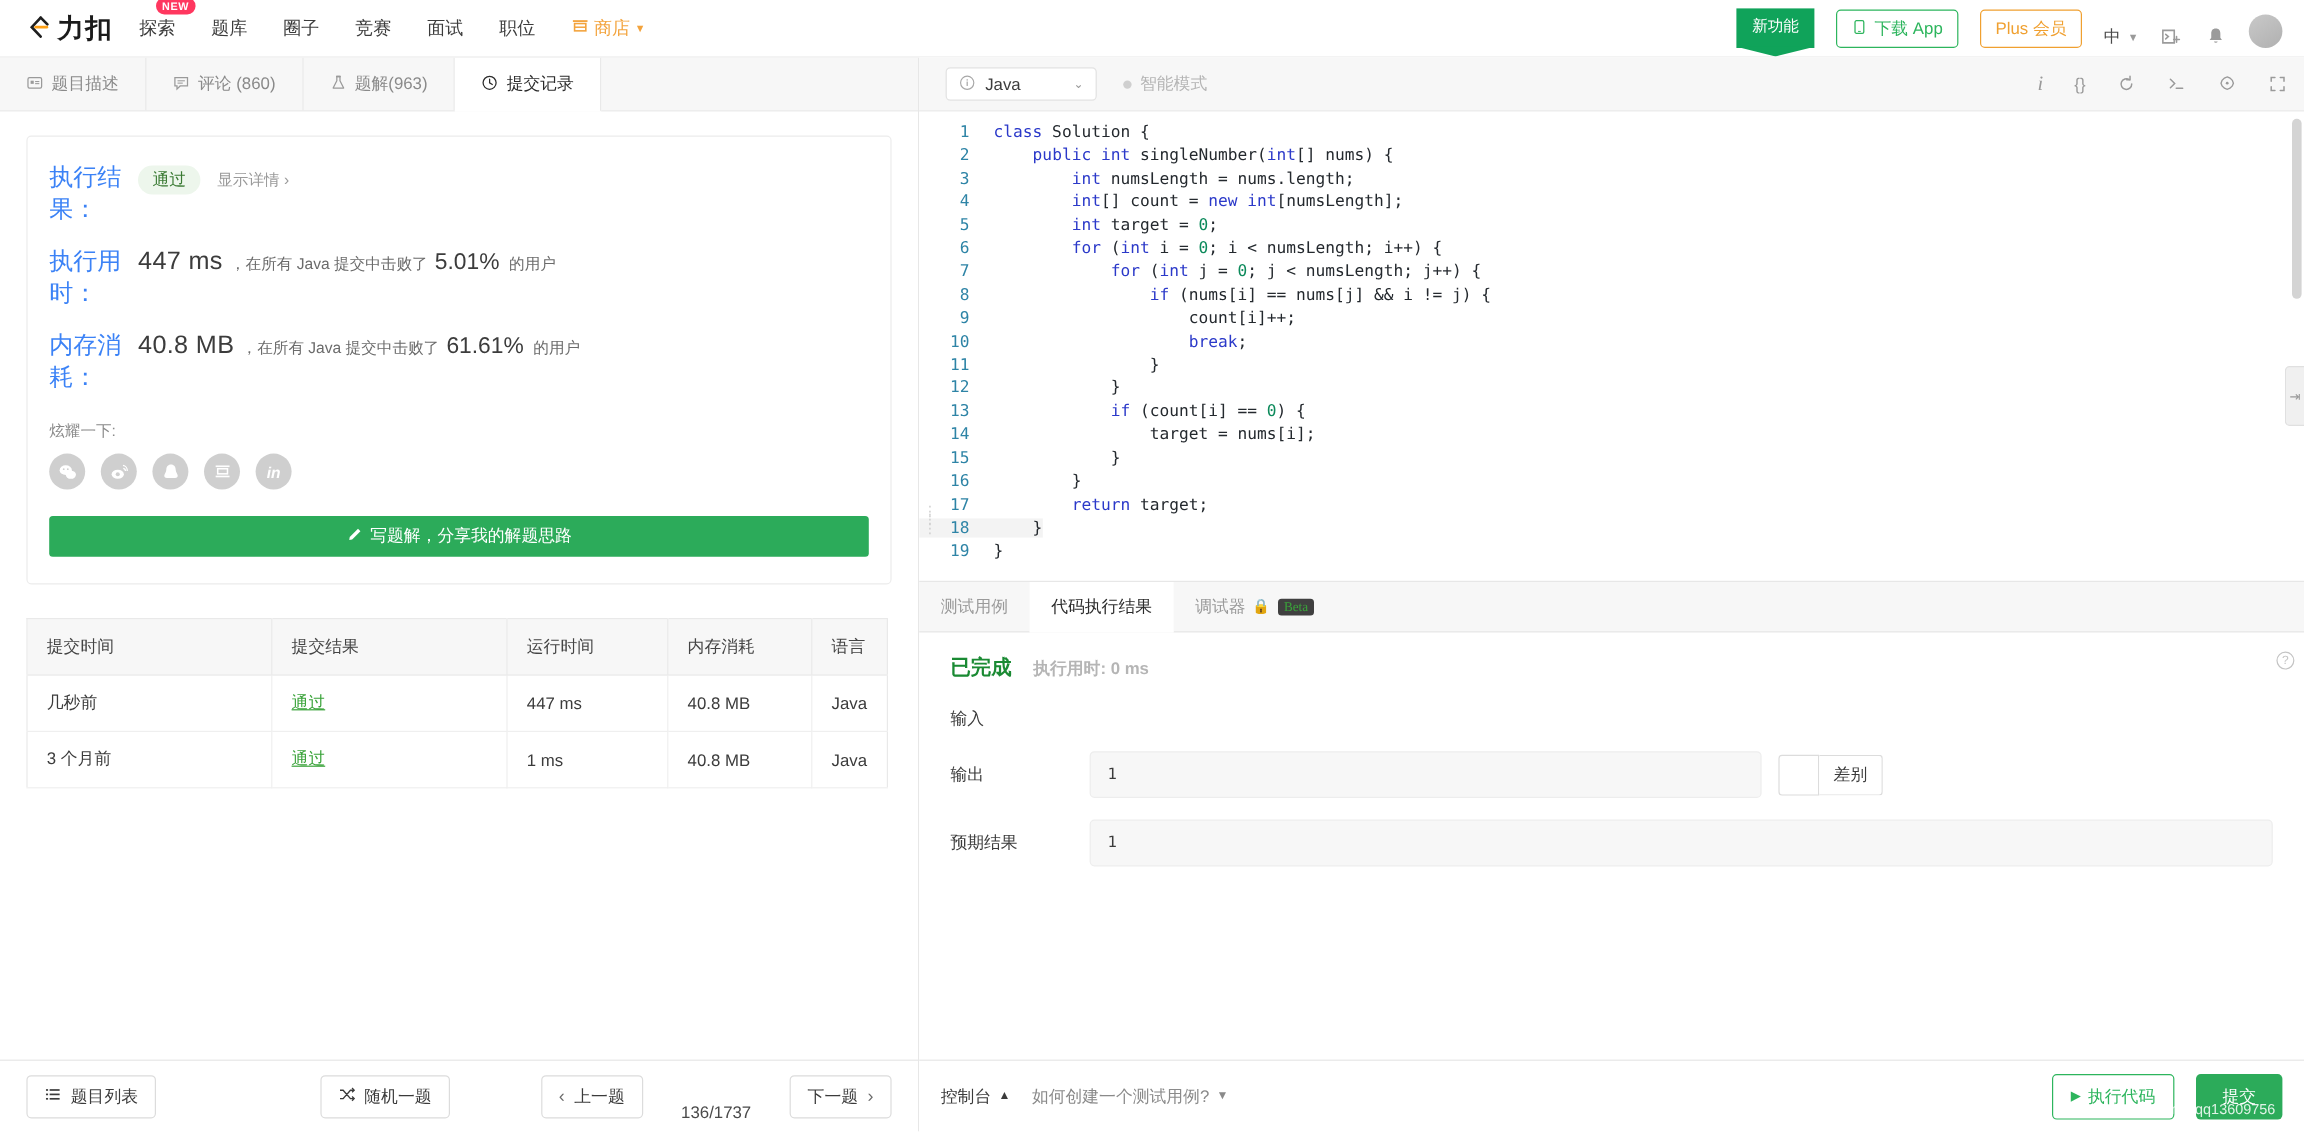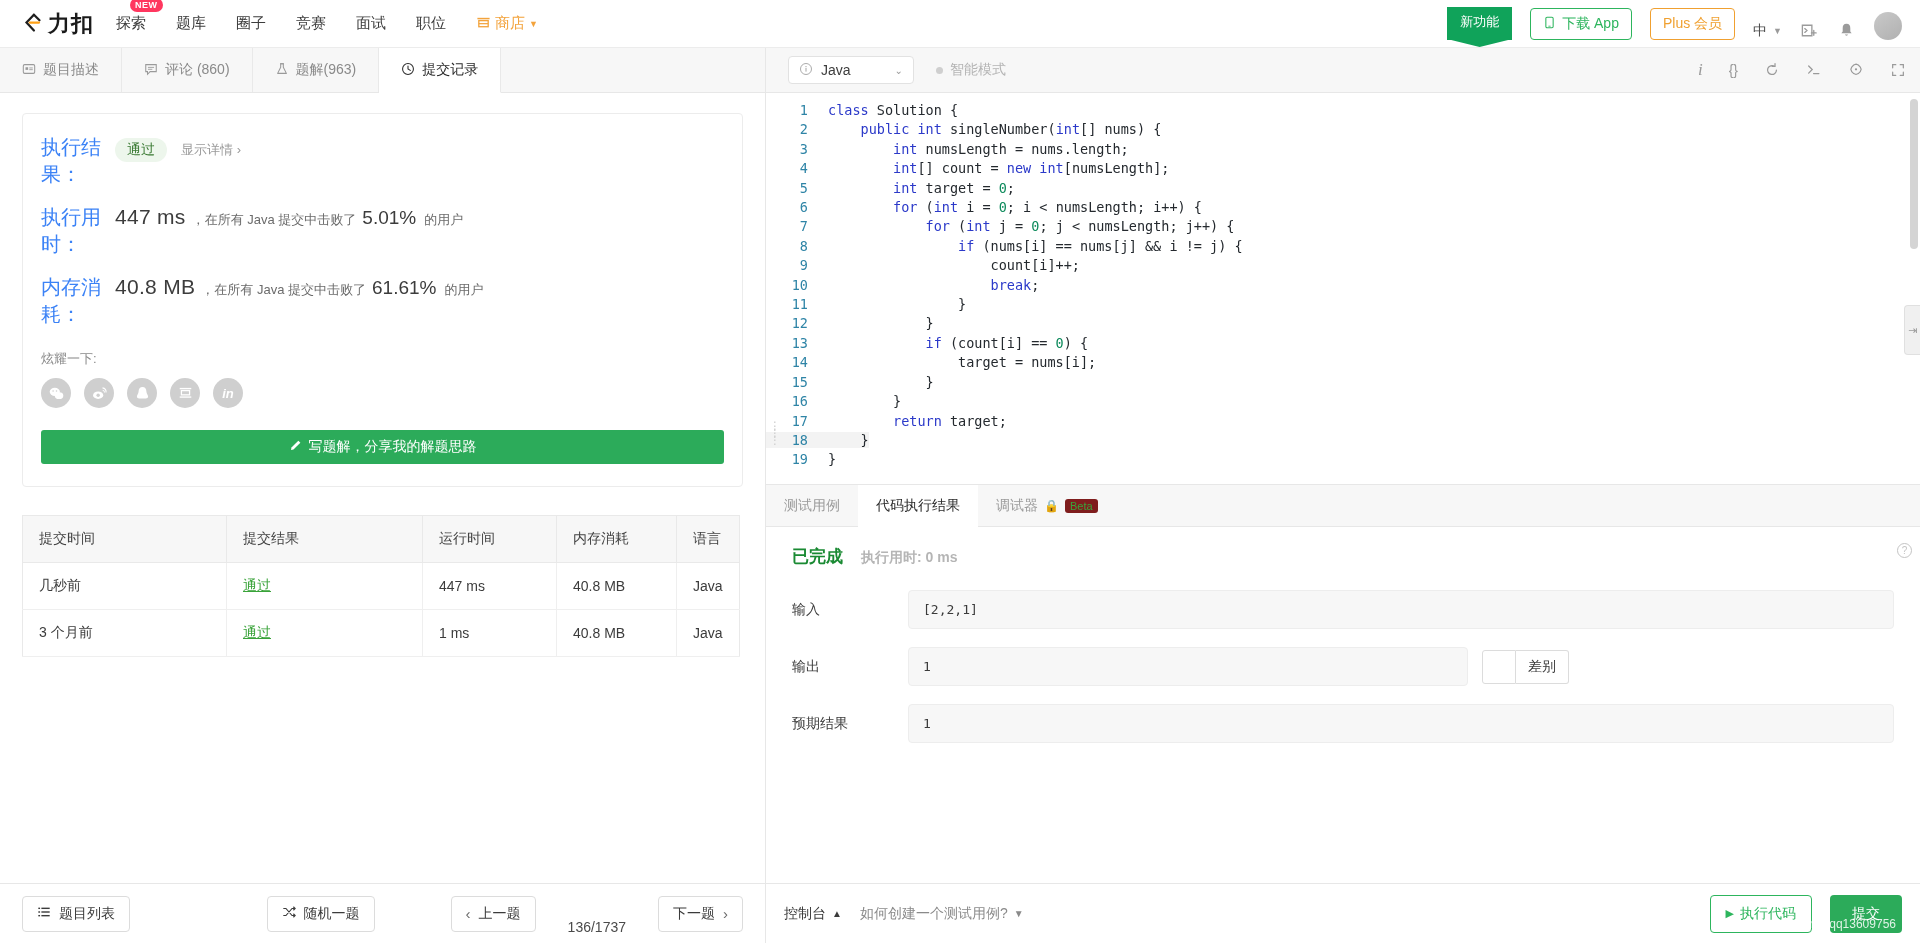--- a/index.html
+++ b/index.html
@@ -164,27 +164,27 @@
     background: #f0f0f0; border: 1px solid #e0e0e0; border-right: none;
     border-radius: 4px 0 0 4px; display: flex; align-items: center; justify-content: center;
     color: #9a9a9a; font-size: 11px; cursor: pointer; z-index: 5;
   }
   .gutter-drag {
     position: absolute; left: 3px; top: 330px; color: #cfcfcf; font-size: 12px;
     line-height: 7px; letter-spacing: 0; user-select: none;
   }
 
   
-  #ctabs { height: 42px; display: flex; align-items: stretch; background: #f7f7f7; border-bottom: 1px solid #e7e7e7; }
+  #ctabs { height: 42px; display: flex; align-items: stretch; background: #f7f7f7; border-bottom: 1px solid #e7e7e7; font-family: Liberation Serif, serif; }
   .ctab {
     display: flex; align-items: center; gap: 6px; padding: 0 18px; font-size: 14px;
     color: #9a9a9a; cursor: pointer;
   }
   .ctab.active { background: #fff; color: #2b2b2b; border-bottom: 1px solid #fff; margin-bottom: -1px; }
-  .beta { background: #7f1d1d; color: #3aa33a; font-size: 11px; border-radius: 3px; padding: 1px 5px; text-align: center; }
+  .beta { background: #404040; color: #3aa33a; font-size: 11px; border-radius: 3px; padding: 1px 5px; text-align: center; }
   .lock { color: #f0a030; font-size: 12px; }
 
   #cbody { flex: 1; padding: 18px 26px 0; position: relative; overflow: hidden; }
   .status-line { display: flex; align-items: baseline; gap: 18px; margin-bottom: 22px; }
   .done { font-size: 17px; color: #1a8a33; font-weight: 700; }
   .rtime { font-size: 14px; color: #b5b5b5; font-weight: 700; }
   .qmark {
     position: absolute; right: 8px; top: 16px; width: 15px; height: 15px;
     border: 1px solid #c4c4c4; border-radius: 50%; color: #c4c4c4;
     font-size: 10px; text-align: center; line-height: 13px; cursor: pointer;
@@ -569,21 +569,20 @@
       <div class="status-line">
         <span class="done">已完成</span>
         <span class="rtime">
           <span>执行用时:</span>
           <span>0 ms</span>
         </span>
       </div>
 
       <div class="iorow">
         <span class="iolbl">输入</span>
-        <div class="iobox">[2,2,1]</div>
       </div>
 
       <div class="iorow">
         <span class="iolbl">输出</span>
         <div class="iobox" style="flex:none;width:560px;">1</div>
         <div class="diff-wrap">
           <div class="diff-check"></div>
           <div class="diff-lbl">差别</div>
         </div>
       </div>

